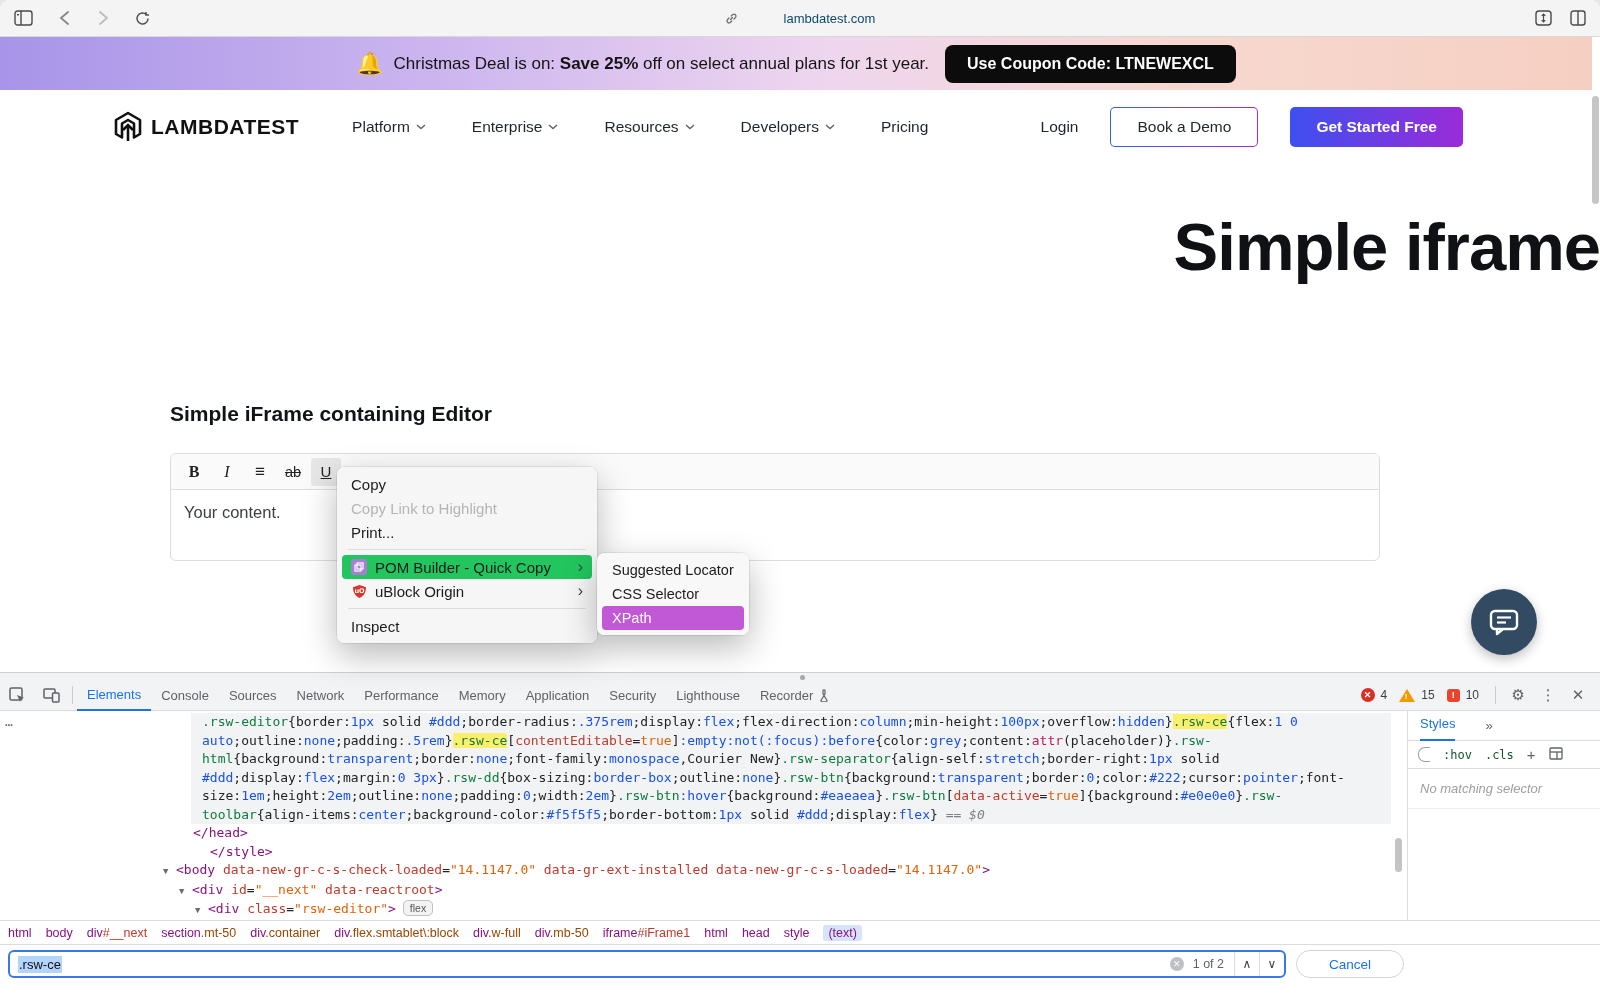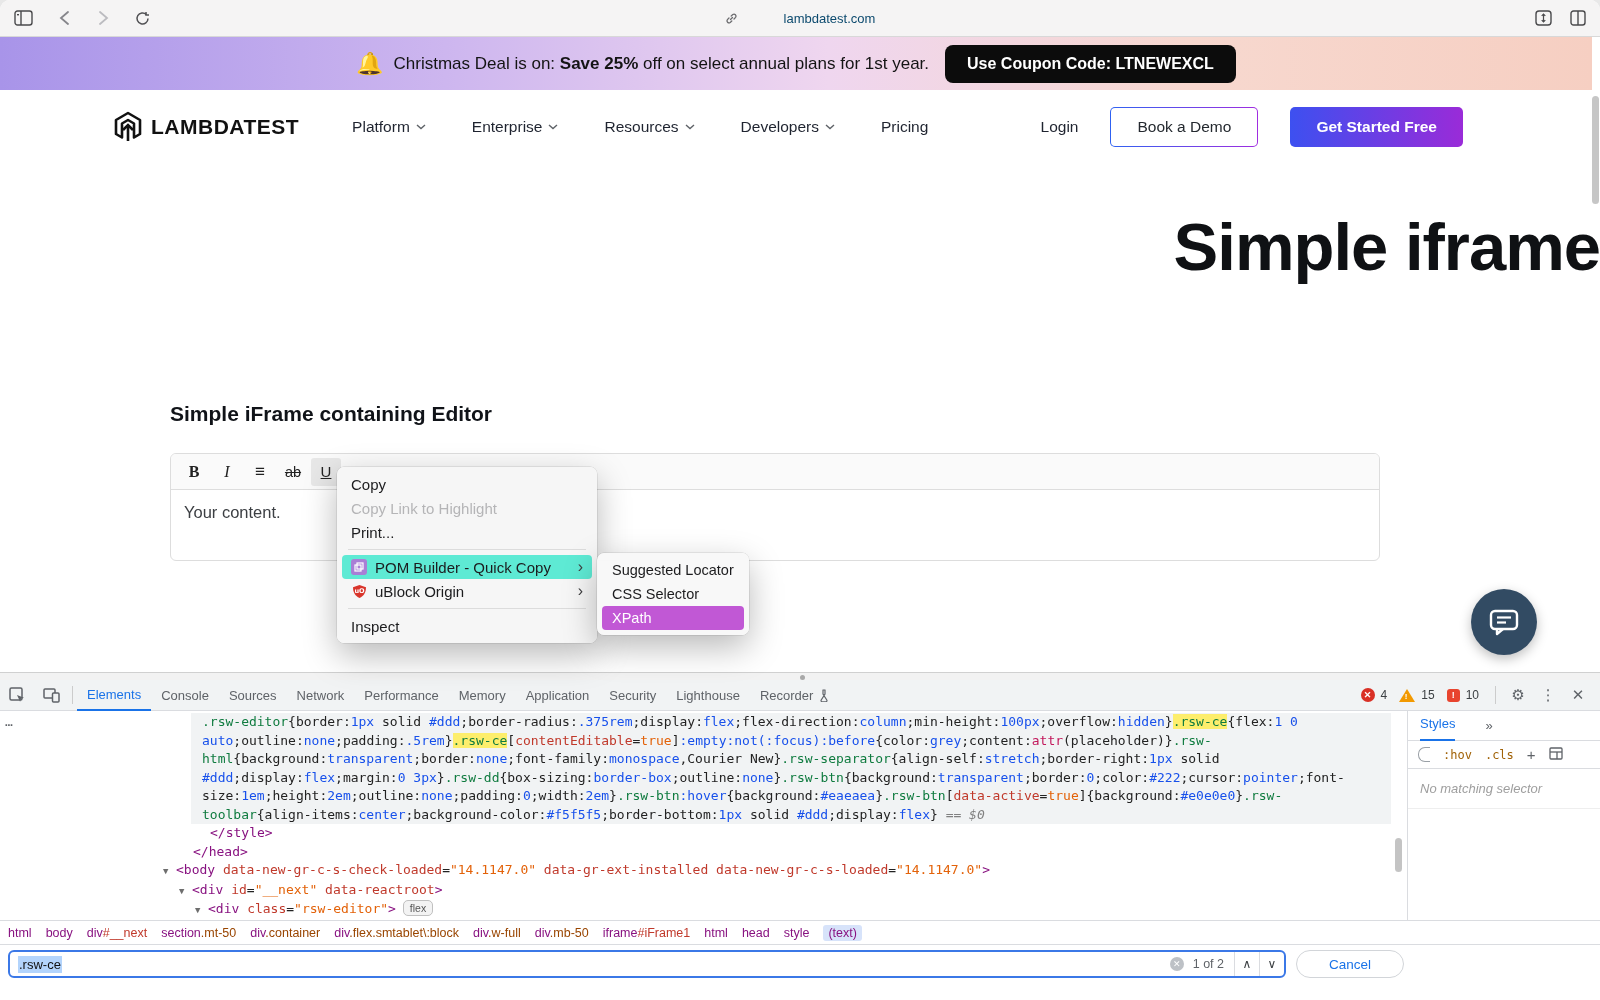--- a/index.html
+++ b/index.html
@@ -62,21 +62,21 @@
   .rte-content { padding:13px; font-size:16.5px; color:#3c3f43; }
 
   
   .ctx-menu { position:absolute; left:337px; top:467px; width:260px; background:rgba(246,246,246,.98);
               border-radius:7px; box-shadow:0 12px 34px rgba(0,0,0,.28), 0 0 0 .5px rgba(0,0,0,.14);
               padding:5px 0; font-size:15px; color:#1c1c1e; z-index:20; }
   .ctx-item { height:24px; display:flex; align-items:center; padding:0 14px; cursor:pointer; }
   .ctx-item.disabled { color:#b5b5b7; }
   .ctx-sep { height:1px; background:#dcdcdc; margin:5px 11px; }
   .ctx-ext { margin:0 5px; padding:0 9px; border-radius:4px; gap:8px; }
-  .ctx-ext.hl { background:#5eead4; }
+  .ctx-ext.hl { background:#22c55e; }
   .ctx-arrow { margin-left:auto; font-size:16px; line-height:1; color:#404042; }
   .ext-ico { width:16px; height:16px; border-radius:3px; display:flex; align-items:center; justify-content:center; }
   .sub-menu { position:absolute; left:597px; top:553px; width:152px; background:rgba(248,248,248,.98);
               border-radius:7px; box-shadow:0 12px 34px rgba(0,0,0,.28), 0 0 0 .5px rgba(0,0,0,.14);
               padding:5px 0; font-size:14.5px; color:#1c1c1e; z-index:21; }
   .sub-item { height:24px; display:flex; align-items:center; padding:0 10px; margin:0 5px; border-radius:4px; cursor:pointer; }
   .sub-item.selected { background:#c158d5; color:#fff; }
 
   
   .chat-bubble { position:absolute; left:1471px; top:589px; width:66px; height:66px; border-radius:50%;
@@ -132,21 +132,21 @@
                 border:1px solid #c0c0c0; background:#f3f3f3; border-radius:5px; padding:0 6px; margin-left:7px;
                 line-height:14px; vertical-align:1px; }
   .el-scroll { position:absolute; right:5px; top:127px; width:7px; height:34px; background:#c4c4c4; border-radius:4px; }
 
   .dt-styles { width:193px; border-left:1px solid #dadce0; font-size:13px; }
   .styles-tabs { height:30px; border-bottom:1px solid #dadce0; display:flex; align-items:center; padding:0 12px; gap:30px; }
   .styles-tab { color:#1a73e8; border-bottom:2px solid #1a73e8; line-height:26px; height:30px; cursor:pointer; }
   .styles-more { color:#5f6368; font-size:13px; letter-spacing:-2px; cursor:pointer; }
   .styles-toolbar { height:28px; border-bottom:1px solid #dadce0; display:flex; align-items:center; gap:13px; padding:0 10px; }
   .filter-stub { width:12px; height:15px; border:1px solid #9aa0a6; border-right:none; border-radius:7px 0 0 7px; }
-  .tb-txt { font-size:12px; color:#a16207; font-family:"DejaVu Sans Mono",monospace; cursor:pointer; }
+  .tb-txt { font-size:12px; color:#14532d; font-family:"DejaVu Sans Mono",monospace; cursor:pointer; }
   .tb-plus { font-size:15px; color:#5f6368; cursor:pointer; }
   .no-match { padding:12px 12px; color:#9e9e9e; font-style:italic; font-size:13px; border-bottom:1px solid #eee; }
 
   .dt-crumbs { height:24px; border-top:1px solid #dadce0; display:flex; align-items:center; gap:14px;
                padding:0 8px; font-size:12.5px; background:#fff; overflow:hidden; }
   .crumb { white-space:nowrap; cursor:pointer; }
   .crumb.active { background:#d7e3fa; border-radius:3px; padding:1px 5px; }
 
   .dt-search { height:56px; border-top:1px solid #dadce0; display:flex; align-items:flex-start; padding:5px 8px; gap:10px; }
   .search-field { width:1278px; height:28px; border:2px solid #3b78e7; border-radius:6px; display:flex;
@@ -404,22 +404,22 @@
         <span class="gutter-more">…</span>
         <div class="style-block">
             <div class="code-line"><span class="tk-sel">.rsw-editor</span><span class="tk-p">{border:</span><span class="tk-n">1px</span><span class="tk-p"> solid </span><span class="tk-n">#ddd</span><span class="tk-p">;border-radius:</span><span class="tk-n">.375rem</span><span class="tk-p">;display:</span><span class="tk-v">flex</span><span class="tk-p">;flex-direction:</span><span class="tk-v">column</span><span class="tk-p">;min-height:</span><span class="tk-n">100px</span><span class="tk-p">;overflow:</span><span class="tk-v">hidden</span><span class="tk-p">}</span><span class="tk-hl">.rsw-ce</span><span class="tk-p">{flex:</span><span class="tk-n">1 0</span></div>
             <div class="code-line"><span class="tk-v">auto</span><span class="tk-p">;outline:</span><span class="tk-v">none</span><span class="tk-p">;padding:</span><span class="tk-n">.5rem</span><span class="tk-p">}</span><span class="tk-hl">.rsw-ce</span><span class="tk-p">[</span><span class="tk-an">contentEditable</span><span class="tk-p">=</span><span class="tk-av">true</span><span class="tk-p">]</span><span class="tk-v">:empty:not(:focus):before</span><span class="tk-p">{color:</span><span class="tk-v">grey</span><span class="tk-p">;content:</span><span class="tk-fn">attr</span><span class="tk-p">(placeholder)}</span><span class="tk-sel">.rsw-</span></div>
             <div class="code-line"><span class="tk-sel">html</span><span class="tk-p">{background:</span><span class="tk-v">transparent</span><span class="tk-p">;border:</span><span class="tk-v">none</span><span class="tk-p">;font-family:</span><span class="tk-v">monospace</span><span class="tk-p">,Courier New}</span><span class="tk-sel">.rsw-separator</span><span class="tk-p">{align-self:</span><span class="tk-v">stretch</span><span class="tk-p">;border-right:</span><span class="tk-n">1px</span><span class="tk-p"> solid</span></div>
             <div class="code-line"><span class="tk-n">#ddd</span><span class="tk-p">;display:</span><span class="tk-v">flex</span><span class="tk-p">;margin:</span><span class="tk-n">0 3px</span><span class="tk-p">}</span><span class="tk-sel">.rsw-dd</span><span class="tk-p">{box-sizing:</span><span class="tk-v">border-box</span><span class="tk-p">;outline:</span><span class="tk-v">none</span><span class="tk-p">}</span><span class="tk-sel">.rsw-btn</span><span class="tk-p">{background:</span><span class="tk-v">transparent</span><span class="tk-p">;border:</span><span class="tk-n">0</span><span class="tk-p">;color:</span><span class="tk-n">#222</span><span class="tk-p">;cursor:</span><span class="tk-v">pointer</span><span class="tk-p">;font-</span></div>
             <div class="code-line"><span class="tk-p">size:</span><span class="tk-n">1em</span><span class="tk-p">;height:</span><span class="tk-n">2em</span><span class="tk-p">;outline:</span><span class="tk-v">none</span><span class="tk-p">;padding:</span><span class="tk-n">0</span><span class="tk-p">;width:</span><span class="tk-n">2em</span><span class="tk-p">}</span><span class="tk-sel">.rsw-btn</span><span class="tk-v">:hover</span><span class="tk-p">{background:</span><span class="tk-n">#eaeaea</span><span class="tk-p">}</span><span class="tk-sel">.rsw-btn</span><span class="tk-p">[</span><span class="tk-an">data-active</span><span class="tk-p">=</span><span class="tk-av">true</span><span class="tk-p">]{background:</span><span class="tk-n">#e0e0e0</span><span class="tk-p">}</span><span class="tk-sel">.rsw-</span></div>
             <div class="code-line"><span class="tk-sel">toolbar</span><span class="tk-p">{align-items:</span><span class="tk-v">center</span><span class="tk-p">;background-color:</span><span class="tk-n">#f5f5f5</span><span class="tk-p">;border-bottom:</span><span class="tk-n">1px</span><span class="tk-p"> solid </span><span class="tk-n">#ddd</span><span class="tk-p">;display:</span><span class="tk-v">flex</span><span class="tk-p">} </span><span class="tk-cm">== $0</span></div>
           </div>
         <div class="dom-tree">
+            <div class="tree-line" style="padding-left: 193px;"><span class="tk-tag">&lt;/head&gt;</span></div>
             <div class="tree-line" style="padding-left: 210px;"><span class="tk-tag">&lt;/style&gt;</span></div>
-            <div class="tree-line" style="padding-left: 193px;"><span class="tk-tag">&lt;/head&gt;</span></div>
             <div class="tree-line" style="padding-left: 163px;"><span class="tree-arrow">▼</span><span class="tk-tag">&lt;body</span><span class="tk-an"> data-new-gr-c-s-check-loaded</span><span class="tk-p">=</span><span class="tk-av">"14.1147.0"</span><span class="tk-an"> data-gr-ext-installed data-new-gr-c-s-loaded</span><span class="tk-p">=</span><span class="tk-av">"14.1147.0"</span><span class="tk-tag">&gt;</span></div>
             <div class="tree-line" style="padding-left: 179px;"><span class="tree-arrow">▼</span><span class="tk-tag">&lt;div</span><span class="tk-an"> id</span><span class="tk-p">=</span><span class="tk-av">"__next"</span><span class="tk-an"> data-reactroot</span><span class="tk-tag">&gt;</span></div>
             <div class="tree-line" style="padding-left: 195px;"><span class="tree-arrow">▼</span><span class="tk-tag">&lt;div</span><span class="tk-an"> class</span><span class="tk-p">=</span><span class="tk-av">"rsw-editor"</span><span class="tk-tag">&gt;</span><span class="flex-badge">flex</span></div>
           </div>
         <div class="el-scroll"></div>
       </div>
       <div class="dt-styles">
         <div class="styles-tabs">
           <span class="styles-tab">Styles</span>
           <span class="styles-more">»</span>

